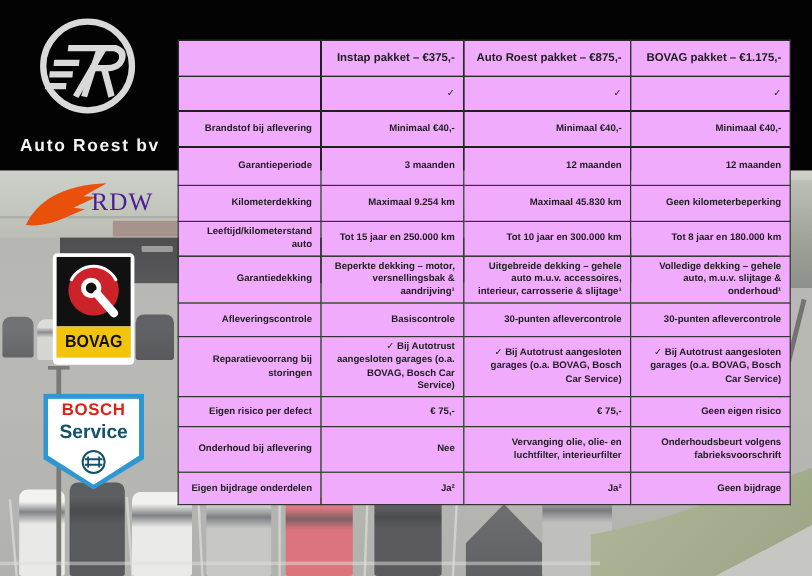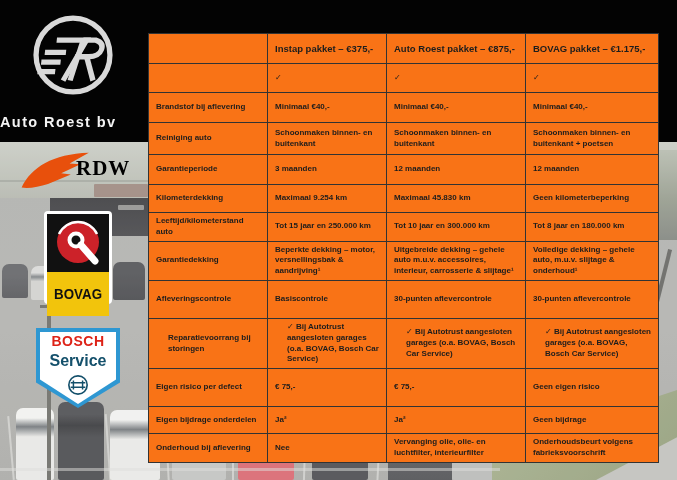--- a/index.html
+++ b/index.html
@@ -29,47 +29,47 @@
     background:linear-gradient(135deg,#9aa57c,#7f8c63);
     clip-path:polygon(0 62%,30% 48%,100% 0,100% 100%,0 100%);}
   .pavement{left:585px;top:428px;width:92px;height:52px;background:#b6b6b1;
     clip-path:polygon(100% 18%,100% 100%,12% 100%);}
   .curb{left:0;top:468px;width:500px;height:3px;background:#d6d6d2;opacity:.5;}
   .fade{left:0;top:142px;width:677px;height:338px;background:rgba(255,255,255,0.22);}
   
   .black-band{position:absolute;left:0;top:0;width:677px;height:142px;background:#030303;z-index:2;}
   .brand-logo{position:absolute;left:29px;top:11px;width:88px;height:88px;z-index:3;}
   .brand-name{position:absolute;left:0;top:114px;width:150px;z-index:3;
-    color:#f4f4f4;font-weight:700;font-size:14.5px;letter-spacing:1.4px;}
+    color:#f4f4f4;font-weight:700;font-size:14.5px;letter-spacing:1.4px;text-align:center;}
   
   .rdw{position:absolute;left:14px;top:146px;width:126px;height:52px;z-index:3;}
   .rdw-wing{position:absolute;left:4px;top:2px;width:72px;height:48px;}
   .rdw-text{position:absolute;left:62px;top:10px;font-family:"Liberation Serif","DejaVu Serif",serif;
-    font-weight:700;font-size:21px;color:#000000;letter-spacing:1px;}
+    font-weight:400;font-size:21px;color:#4c1d95;letter-spacing:1px;}
   
   .bovag{position:absolute;left:44px;top:211px;width:68px;height:93px;z-index:3;
     background:#fff;border-radius:4px;padding:3px;}
   .bovag-emblem{width:62px;height:58px;display:block;}
-  .bovag-band{width:62px;height:44px;background:#f2c40c;display:flex;align-items:center;justify-content:center;}
+  .bovag-band{width:62px;height:26px;background:#f2c40c;display:flex;align-items:center;justify-content:center;}
   .bovag-word{font-weight:700;font-size:14.5px;color:#111;transform:scaleX(0.92);letter-spacing:0;}
   
   .bosch{position:absolute;left:36px;top:328px;width:84px;height:80px;z-index:3;
     background:#2e97d2;clip-path:polygon(0 0,100% 0,100% 68%,50% 100%,0 68%);}
   .bosch-inner{position:absolute;left:4px;top:4px;width:76px;height:72px;background:#fff;
     clip-path:polygon(0 0,100% 0,100% 66%,50% 100%,0 66%);}
   .bosch-word{position:absolute;left:0;top:5px;width:84px;text-align:center;
     font-weight:700;font-size:14px;color:#dd2217;letter-spacing:.5px;}
   .service-word{position:absolute;left:0;top:24px;width:84px;text-align:center;
     font-weight:700;font-size:16px;color:#14506b;}
   .bosch-emblem{position:absolute;left:31px;top:46px;width:22px;height:22px;}
   
   table.cmp{position:absolute;left:148px;top:33px;z-index:3;width:510px;
     border-collapse:collapse;table-layout:fixed;}
-  .cmp th,.cmp td{background:#f97316;border:1px solid #333;color:#1d1d1d;
-    font-weight:700;text-align:left;vertical-align:middle;overflow:hidden;}
+  .cmp th,.cmp td{background:#f0abfc;border:1px solid #333;color:#1d1d1d;
+    font-weight:700;text-align:right;vertical-align:middle;overflow:hidden;}
   .cmp th{font-size:9.5px;padding:4px 7px;height:30px;}
   .cmp td{font-size:8px;line-height:1.35;padding:3px 7px;}
   .cmp tbody tr:nth-child(1) td{height:29px;}
   .cmp tbody tr:nth-child(2) td{height:30px;}
   .cmp tbody tr:nth-child(3) td{height:32px;}
   .cmp tbody tr:nth-child(4) td{height:30px;}
   .cmp tbody tr:nth-child(5) td{height:28px;}
   .cmp tbody tr:nth-child(6) td{height:28px;}
   .cmp tbody tr:nth-child(7) td{height:28px;}
   .cmp tbody tr:nth-child(8) td{height:38px;}
@@ -188,26 +188,20 @@
           <td>✓</td>
           <td>✓</td>
         </tr>
         <tr>
           <td>Brandstof bij aflevering</td>
           <td>Minimaal €40,-</td>
           <td>Minimaal €40,-</td>
           <td>Minimaal €40,-</td>
         </tr>
         <tr>
-          <td>Reiniging auto</td>
-          <td>Schoonmaken binnen- en buitenkant</td>
-          <td>Schoonmaken binnen- en buitenkant</td>
-          <td>Schoonmaken binnen- en buitenkant + poetsen</td>
-        </tr>
-        <tr>
           <td>Garantieperiode</td>
           <td>3 maanden</td>
           <td>12 maanden</td>
           <td>12 maanden</td>
         </tr>
         <tr>
           <td>Kilometerdekking</td>
           <td>Maximaal 9.254 km</td>
           <td>Maximaal 45.830 km</td>
           <td>Geen kilometerbeperking</td>
@@ -236,27 +230,27 @@
           <td>✓ Bij Autotrust aangesloten garages (o.a. BOVAG, Bosch Car Service)</td>
           <td>✓ Bij Autotrust aangesloten garages (o.a. BOVAG, Bosch Car Service)</td>
         </tr>
         <tr>
           <td>Eigen risico per defect</td>
           <td>€ 75,-</td>
           <td>€ 75,-</td>
           <td>Geen eigen risico</td>
         </tr>
         <tr>
+          <td>Onderhoud bij aflevering</td>
+          <td>Nee</td>
+          <td>Vervanging olie, olie- en luchtfilter, interieurfilter</td>
+          <td>Onderhoudsbeurt volgens fabrieksvoorschrift</td>
+        </tr>
+        <tr>
           <td>Eigen bijdrage onderdelen</td>
           <td>Ja²</td>
           <td>Ja²</td>
           <td>Geen bijdrage</td>
         </tr>
-        <tr>
-          <td>Onderhoud bij aflevering</td>
-          <td>Nee</td>
-          <td>Vervanging olie, olie- en luchtfilter, interieurfilter</td>
-          <td>Onderhoudsbeurt volgens fabrieksvoorschrift</td>
-        </tr>
       </tbody>
   </table>
 
 </div>
 
 </body></html>

